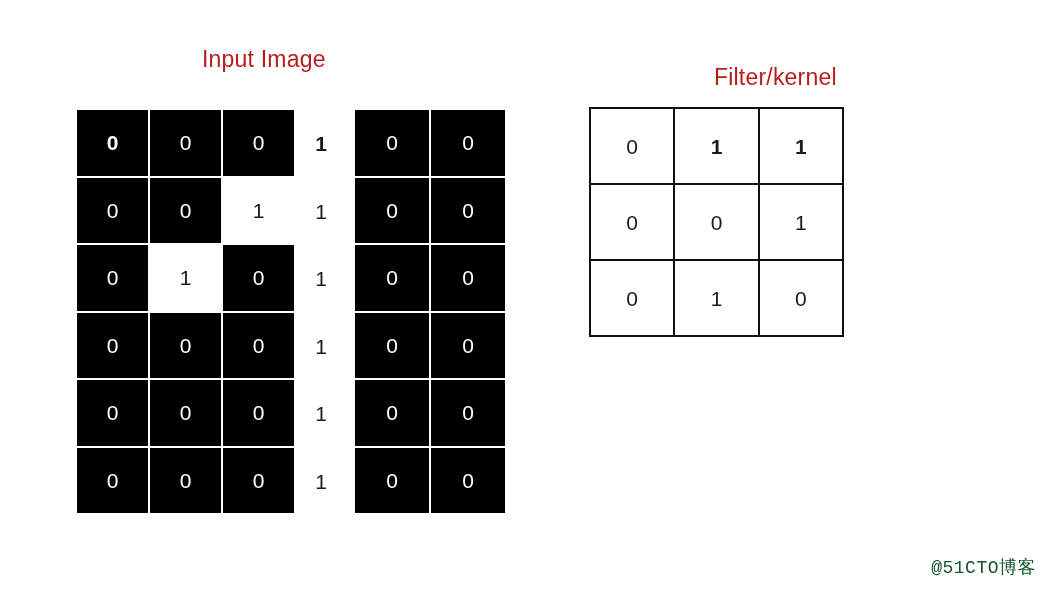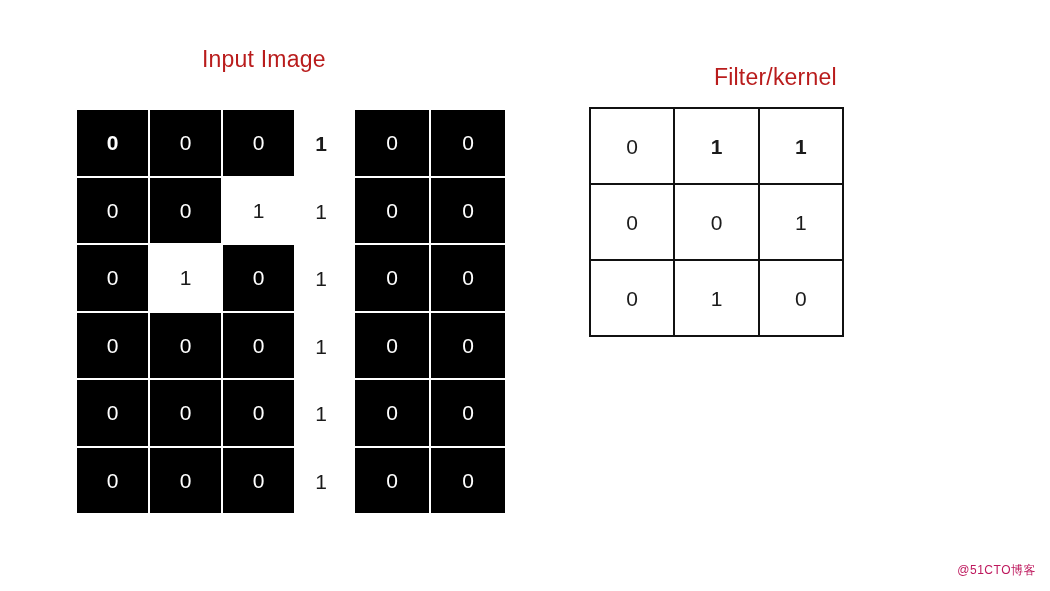--- a/index.html
+++ b/index.html
@@ -102,25 +102,26 @@
     color: #1b1b1b;
     line-height: 1;
   }
   .kernel-cell.bold { font-weight: 700; }
 
   
   #watermark {
     position: absolute;
     right: 14px;
     bottom: 12px;
-    font-size: 12px;
-    color: #be185d;
+    font-size: 18px;
+    color: #14532d;
     letter-spacing: 0.5px;
     user-select: none;
     white-space: nowrap;
+    font-family: Liberation Mono, monospace;
   }
 </style>
 </head>
 <body>
 
 <div class="panel-title" id="title-input-image">Input Image</div>
 
 <div class="panel-title" id="title-filter-kernel">Filter/kernel</div>
 
 <div class="img-block" id="input-left-block">

